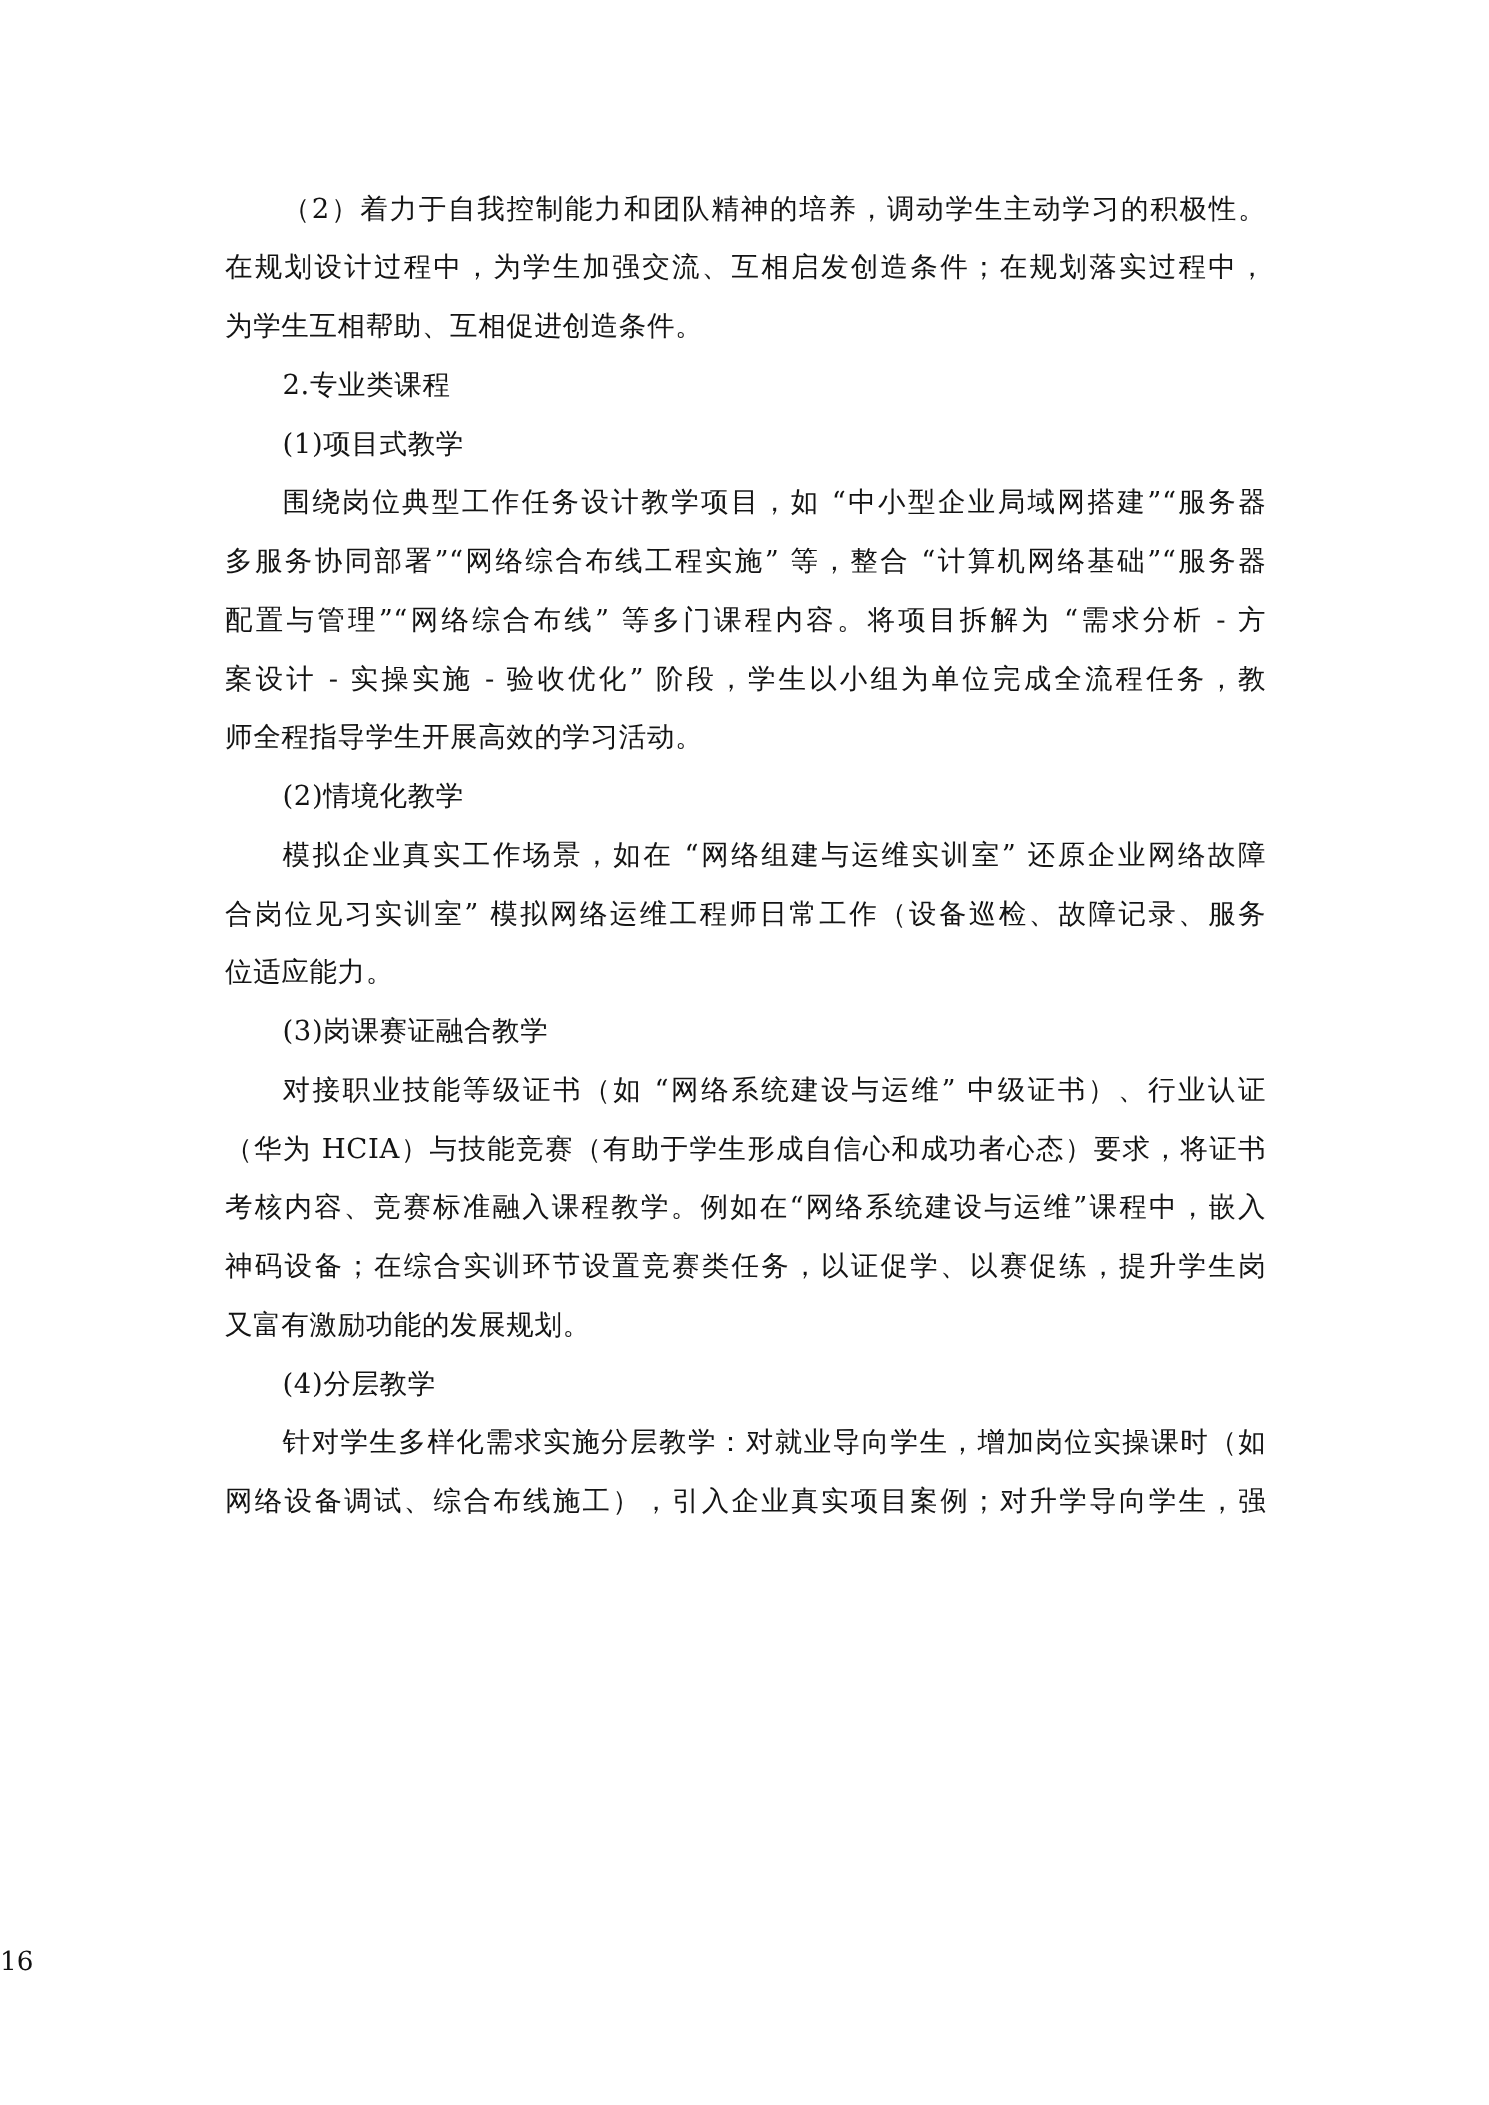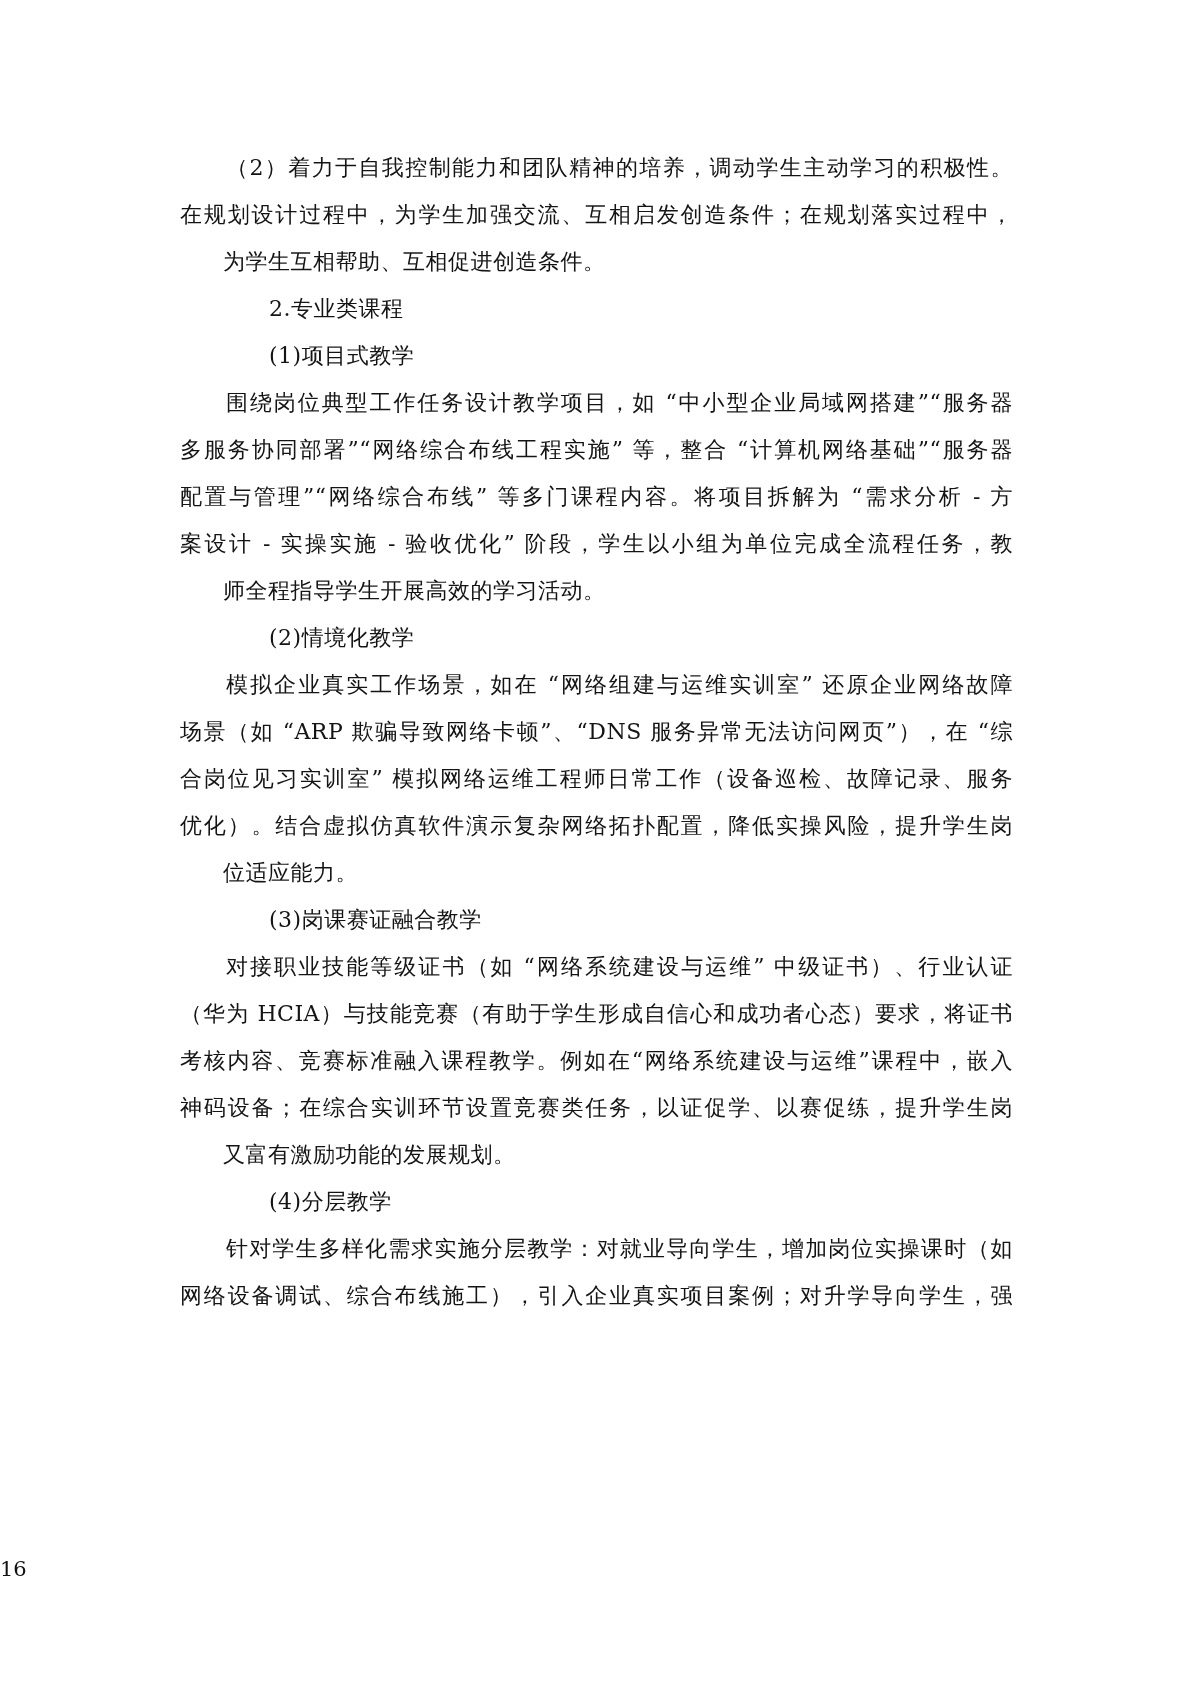--- a/index.html
+++ b/index.html
@@ -35,21 +35,20 @@
     color: #141414;
     text-align: justify;
     text-align-last: justify;
     letter-spacing: 0.5px;
   }
   .line.indent {
     text-indent: 46px;
   }
   .line.end {
     text-align-last: auto;
-    margin-left: 43px;
   }
   .page-number {
     position: absolute;
     top: 1554px;
     left: 0;
     width: 100%;
     font-size: 21px;
     line-height: 30px;
     color: #111111;
   }
@@ -75,23 +74,21 @@
         <div class="line">多服务协同部署”“网络综合布线工程实施” 等，整合 “计算机网络基础”“服务器</div>
         <div class="line">配置与管理”“网络综合布线” 等多门课程内容。将项目拆解为 “需求分析 - 方</div>
         <div class="line">案设计 - 实操实施 - 验收优化” 阶段，学生以小组为单位完成全流程任务，教</div>
         <div class="line end">师全程指导学生开展高效的学习活动。</div>
       </div>
       <div class="block">
         <div class="line indent end">(2)情境化教学</div>
       </div>
       <div class="block">
         <div class="line indent">模拟企业真实工作场景，如在 “网络组建与运维实训室” 还原企业网络故障</div>
-        <div class="line">场景（如 “ARP 欺骗导致网络卡顿”、“DNS 服务异常无法访问网页”），在 “综</div>
         <div class="line">合岗位见习实训室” 模拟网络运维工程师日常工作（设备巡检、故障记录、服务</div>
-        <div class="line">优化）。结合虚拟仿真软件演示复杂网络拓扑配置，降低实操风险，提升学生岗</div>
         <div class="line end">位适应能力。</div>
       </div>
       <div class="block">
         <div class="line indent end">(3)岗课赛证融合教学</div>
       </div>
       <div class="block">
         <div class="line indent">对接职业技能等级证书（如 “网络系统建设与运维” 中级证书）、行业认证</div>
         <div class="line">（华为 HCIA）与技能竞赛（有助于学生形成自信心和成功者心态）要求，将证书</div>
         <div class="line">考核内容、竞赛标准融入课程教学。例如在“网络系统建设与运维”课程中，嵌入</div>
         <div class="line">神码设备；在综合实训环节设置竞赛类任务，以证促学、以赛促练，提升学生岗</div>

